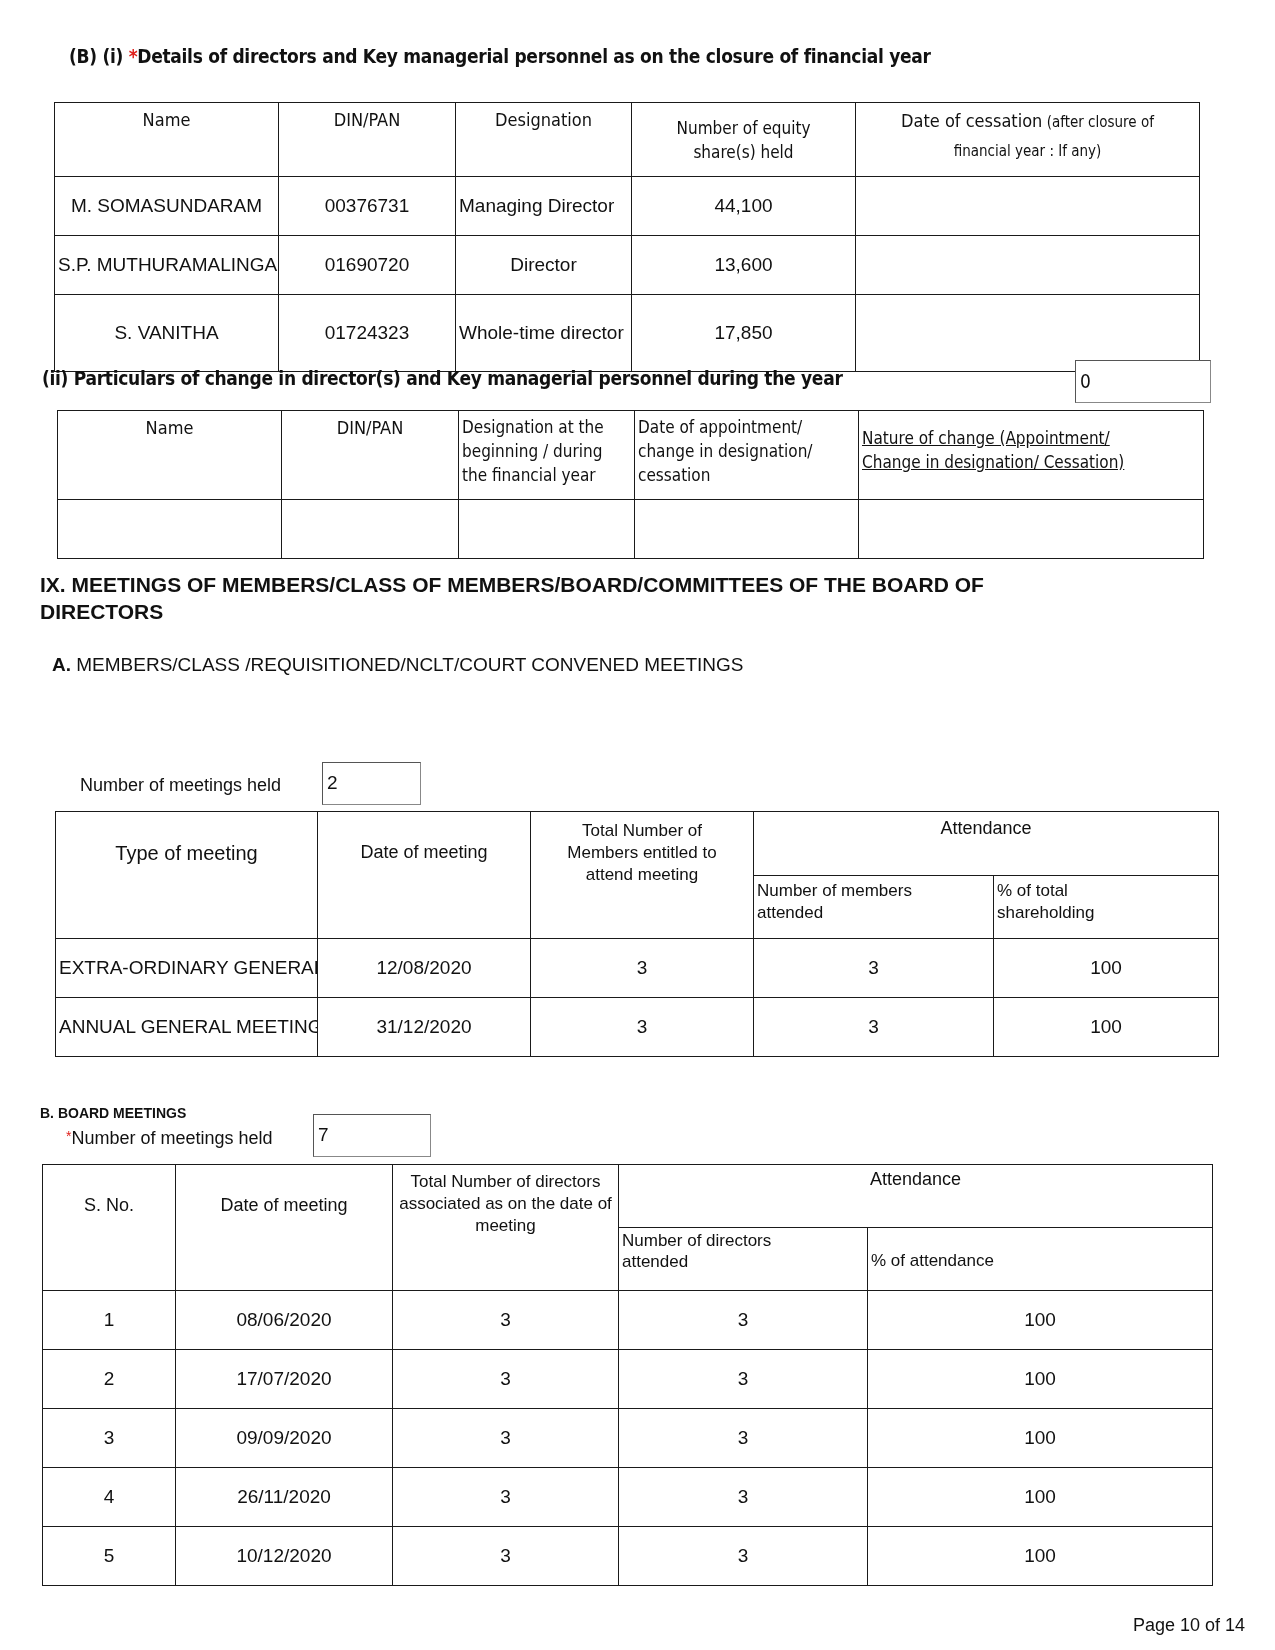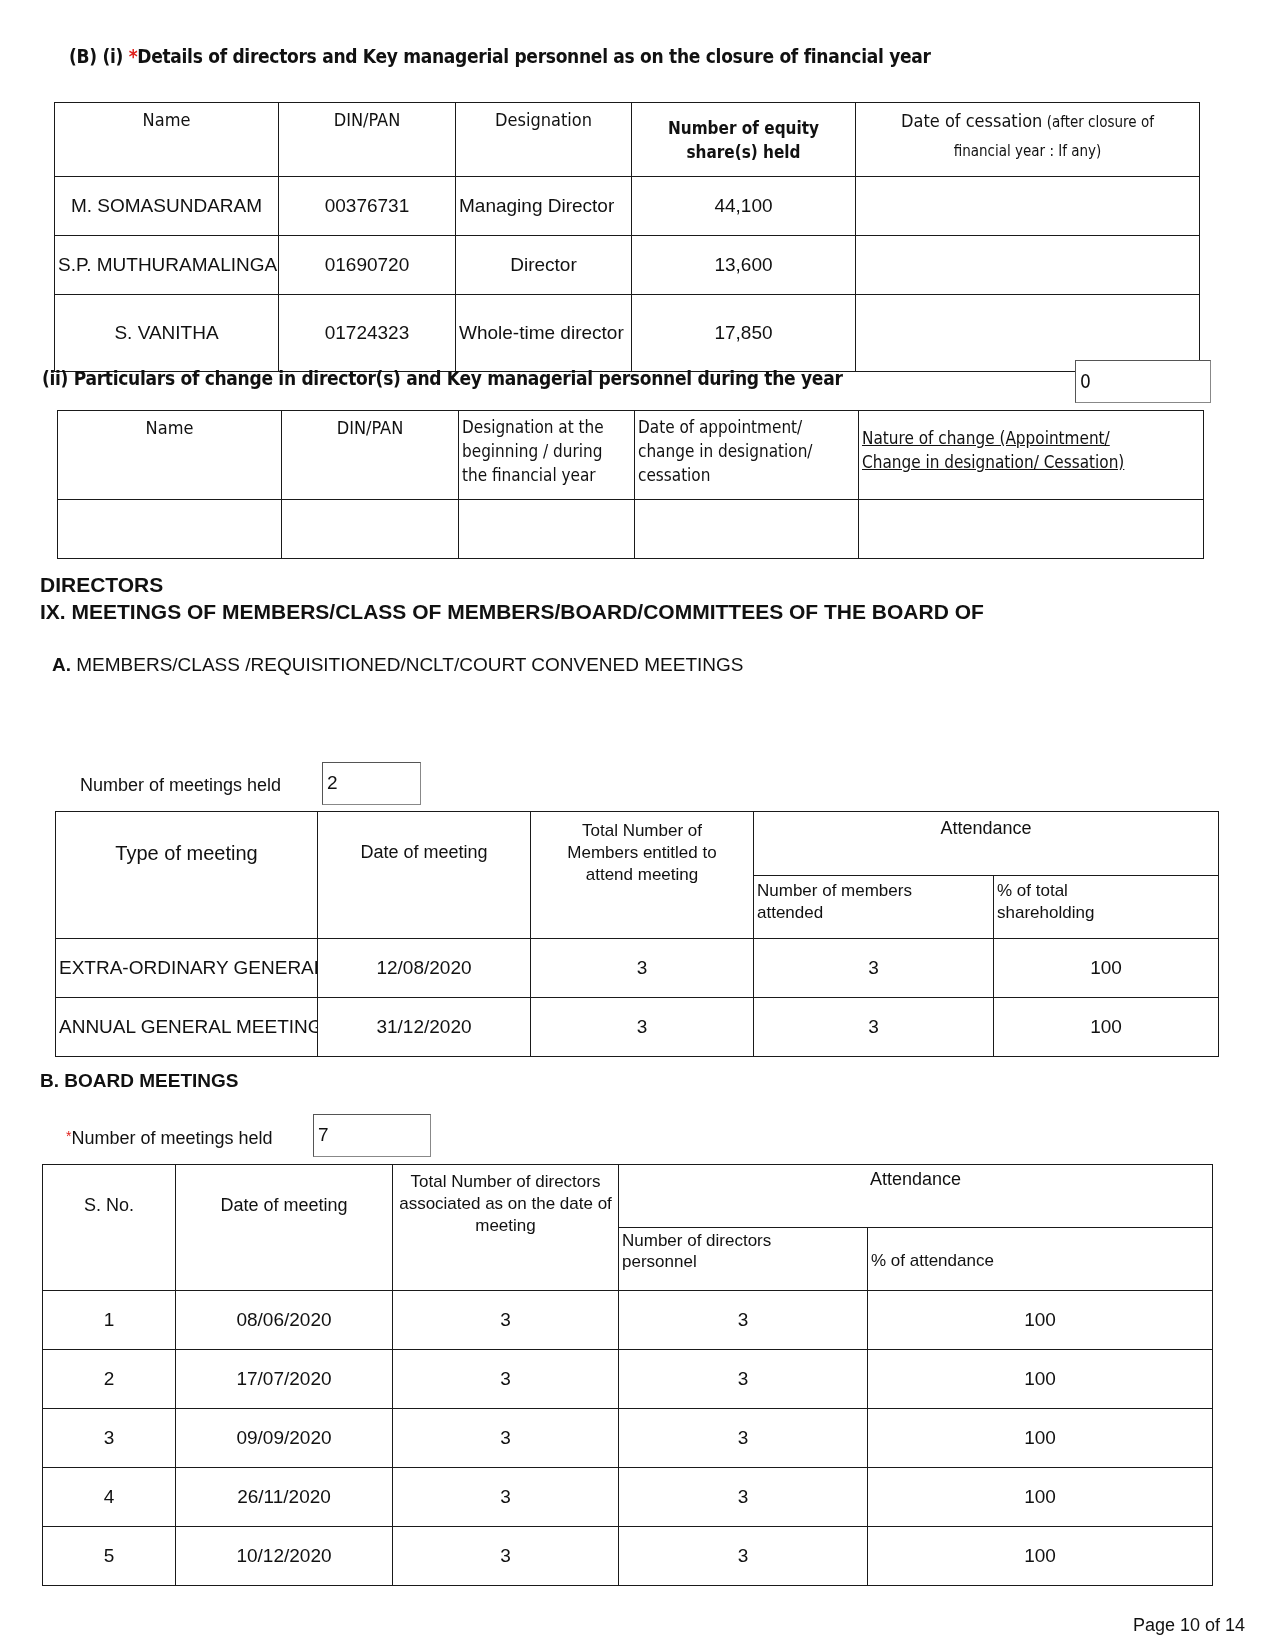--- a/index.html
+++ b/index.html
@@ -31,21 +31,21 @@
       <col style="width:177px">
       <col style="width:176px">
       <col style="width:224px">
       <col style="width:344px">
     </colgroup>
   <tbody>
       <tr style="height:74px">
     <td class="hc cal">Name</td>
     <td class="hc cal">DIN/PAN</td>
     <td class="hc cal">Designation</td>
-    <td class="cal" style="text-align:center;font-size:17px;line-height:24px;white-space:normal;padding:0 30px;font-weight:bold;">Number of equity share(s) held</td>
+    <td class="cal" style="text-align:center;font-size:17px;line-height:24px;white-space:normal;padding:0 30px;">Number of equity share(s) held</td>
     <td class="cal" style="vertical-align:top;text-align:center;font-size:18px;line-height:27px;white-space:normal;padding:4px 20px 0;"><span>Date of cessation</span><span style="font-size:15px"> (after closure of financial year : If any)</span></td>
   </tr>
   <tr style="height:59px">
     <td class="dc">M. SOMASUNDARAM</td>
     <td class="dc">00376731</td>
     <td class="dl">Managing Director</td>
     <td class="dc">44,100</td>
     <td class="dc"></td>
   </tr>
   <tr style="height:59px">
@@ -88,22 +88,22 @@
     <td></td>
     <td></td>
     <td></td>
     <td></td>
     <td></td>
   </tr>
 </tbody>
   </table>
 
 <div class="abs head" style="left:40px;top:571px;">
+  <div>IX. MEETINGS OF MEMBERS/CLASS OF MEMBERS/BOARD/COMMITTEES OF THE BOARD OF</div>
   <div>DIRECTORS</div>
-  <div>IX. MEETINGS OF MEMBERS/CLASS OF MEMBERS/BOARD/COMMITTEES OF THE BOARD OF</div>
 </div>
 
 <div class="abs" style="left:52px;top:654px;font-size:19px;white-space:nowrap;">
   <b>A.</b><span> MEMBERS/CLASS /REQUISITIONED/NCLT/COURT CONVENED MEETINGS</span>
 </div>
 
 <div class="abs lbl" style="left:80px;top:767px;">Number of meetings held</div>
 <div class="box" style="left:322px;top:762px;width:99px;height:43px;">2</div>
 
 <table style="left:55px;top:811px;width:1163px;">
@@ -135,41 +135,41 @@
   <tr style="height:59px">
     <td class="dl">ANNUAL GENERAL MEETING</td>
     <td class="dc">31/12/2020</td>
     <td class="dc">3</td>
     <td class="dc">3</td>
     <td class="dc">100</td>
   </tr>
 </tbody>
   </table>
 
-<div class="abs" style="left:40px;top:1070px;font-size:19px;font-weight:bold;">B. BOARD MEETINGS</div>
+<div class="abs" style="left:40px;top:1105px;font-size:14px;font-weight:bold;">B. BOARD MEETINGS</div>
 <div class="abs lbl" style="left:66px;top:1120px;"><span class="req" style="font-size:14px;vertical-align:top;">*</span><span>Number of meetings held</span></div>
 <div class="box" style="left:313px;top:1114px;width:118px;height:43px;">7</div>
 
 <table style="left:42px;top:1164px;width:1170px;">
   <colgroup>
       <col style="width:133px">
       <col style="width:217px">
       <col style="width:226px">
       <col style="width:249px">
       <col style="width:345px">
     </colgroup>
   <tbody>
       <tr style="height:63px">
     <td rowspan="2" style="text-align:center;font-size:18px;vertical-align:top;padding-top:30px;">S. No.</td>
     <td rowspan="2" style="text-align:center;font-size:18px;vertical-align:top;padding-top:30px;">Date of meeting</td>
     <td rowspan="2" style="text-align:center;font-size:17px;line-height:22px;vertical-align:top;padding:6px 2px 0;white-space:normal;">Total Number of directors associated as on the date of meeting</td>
     <td colspan="2" style="text-align:center;font-size:18px;vertical-align:top;padding-top:4px;">Attendance</td>
   </tr>
   <tr style="height:63px">
-    <td class="hl" style="padding-right:60px;line-height:21px;vertical-align:top;padding-top:2px;">Number of directors personnel</td>
+    <td class="hl" style="padding-right:60px;line-height:21px;vertical-align:top;padding-top:2px;">Number of directors attended</td>
     <td class="hl" style="vertical-align:middle;">% of attendance</td>
   </tr>
   <tr style="height:59px">
     <td class="dc">1</td>
     <td class="dc">08/06/2020</td>
     <td class="dc">3</td>
     <td class="dc">3</td>
     <td class="dc">100</td>
   </tr>
   <tr style="height:59px">

